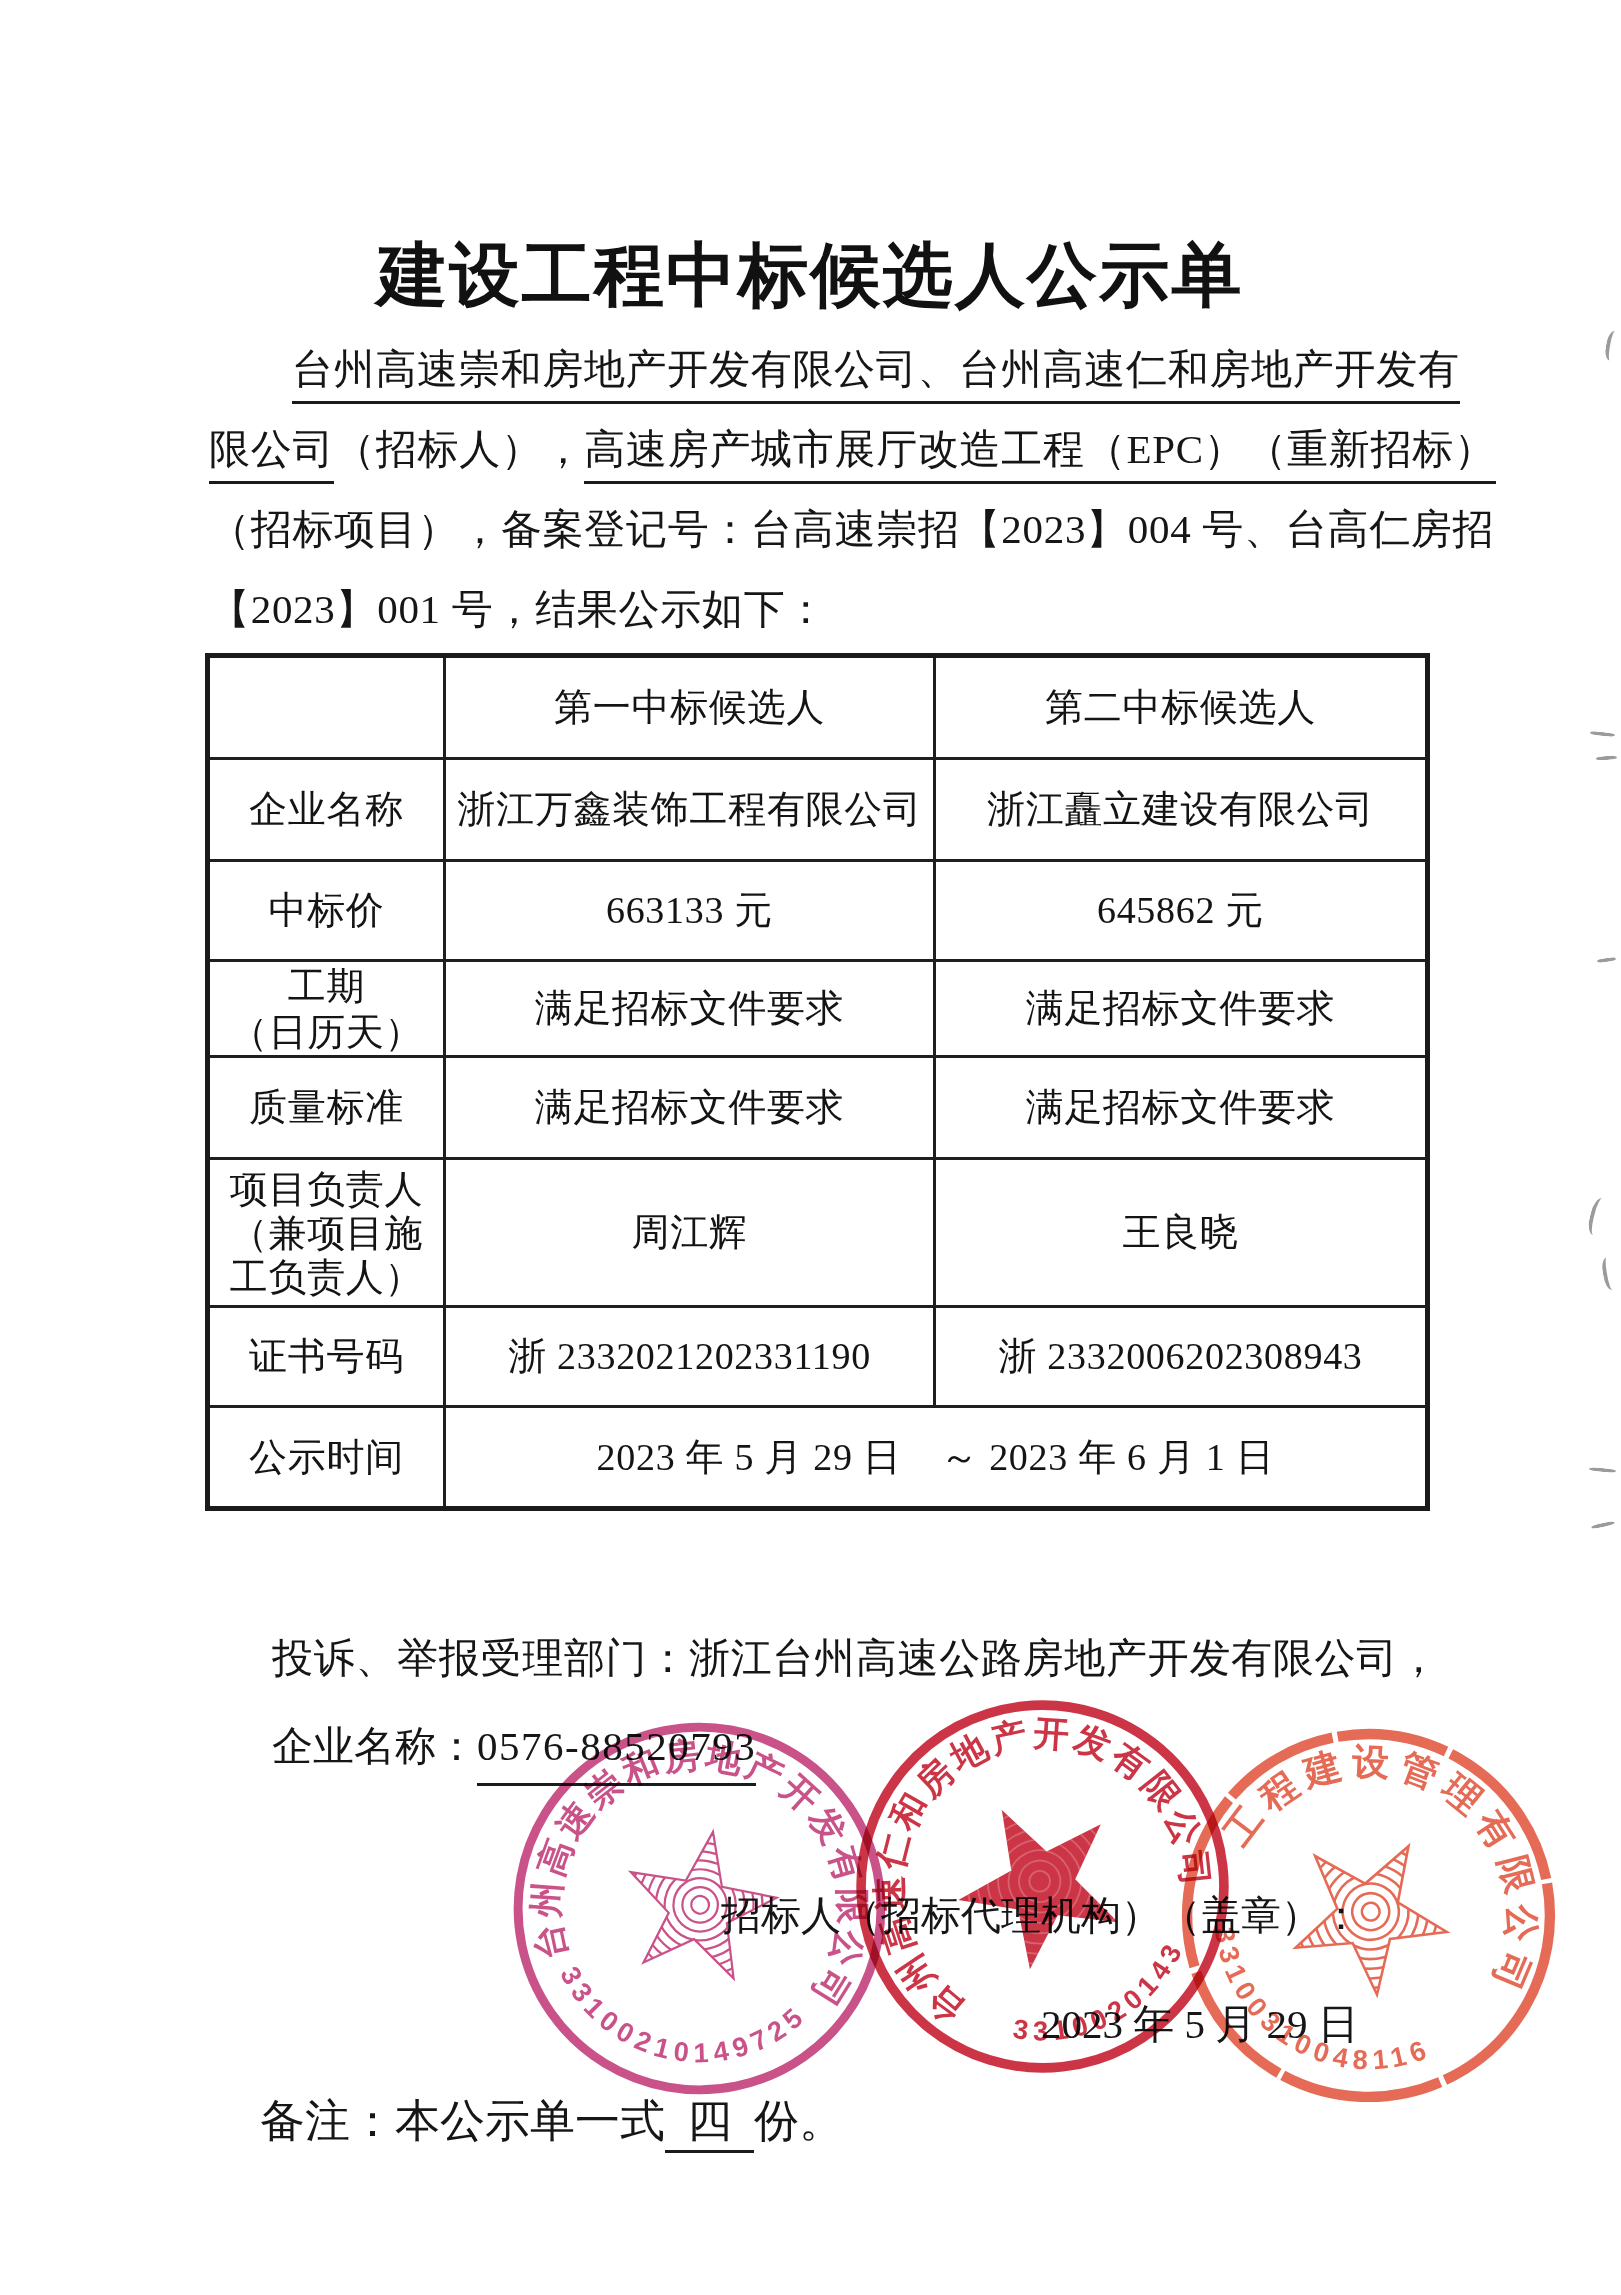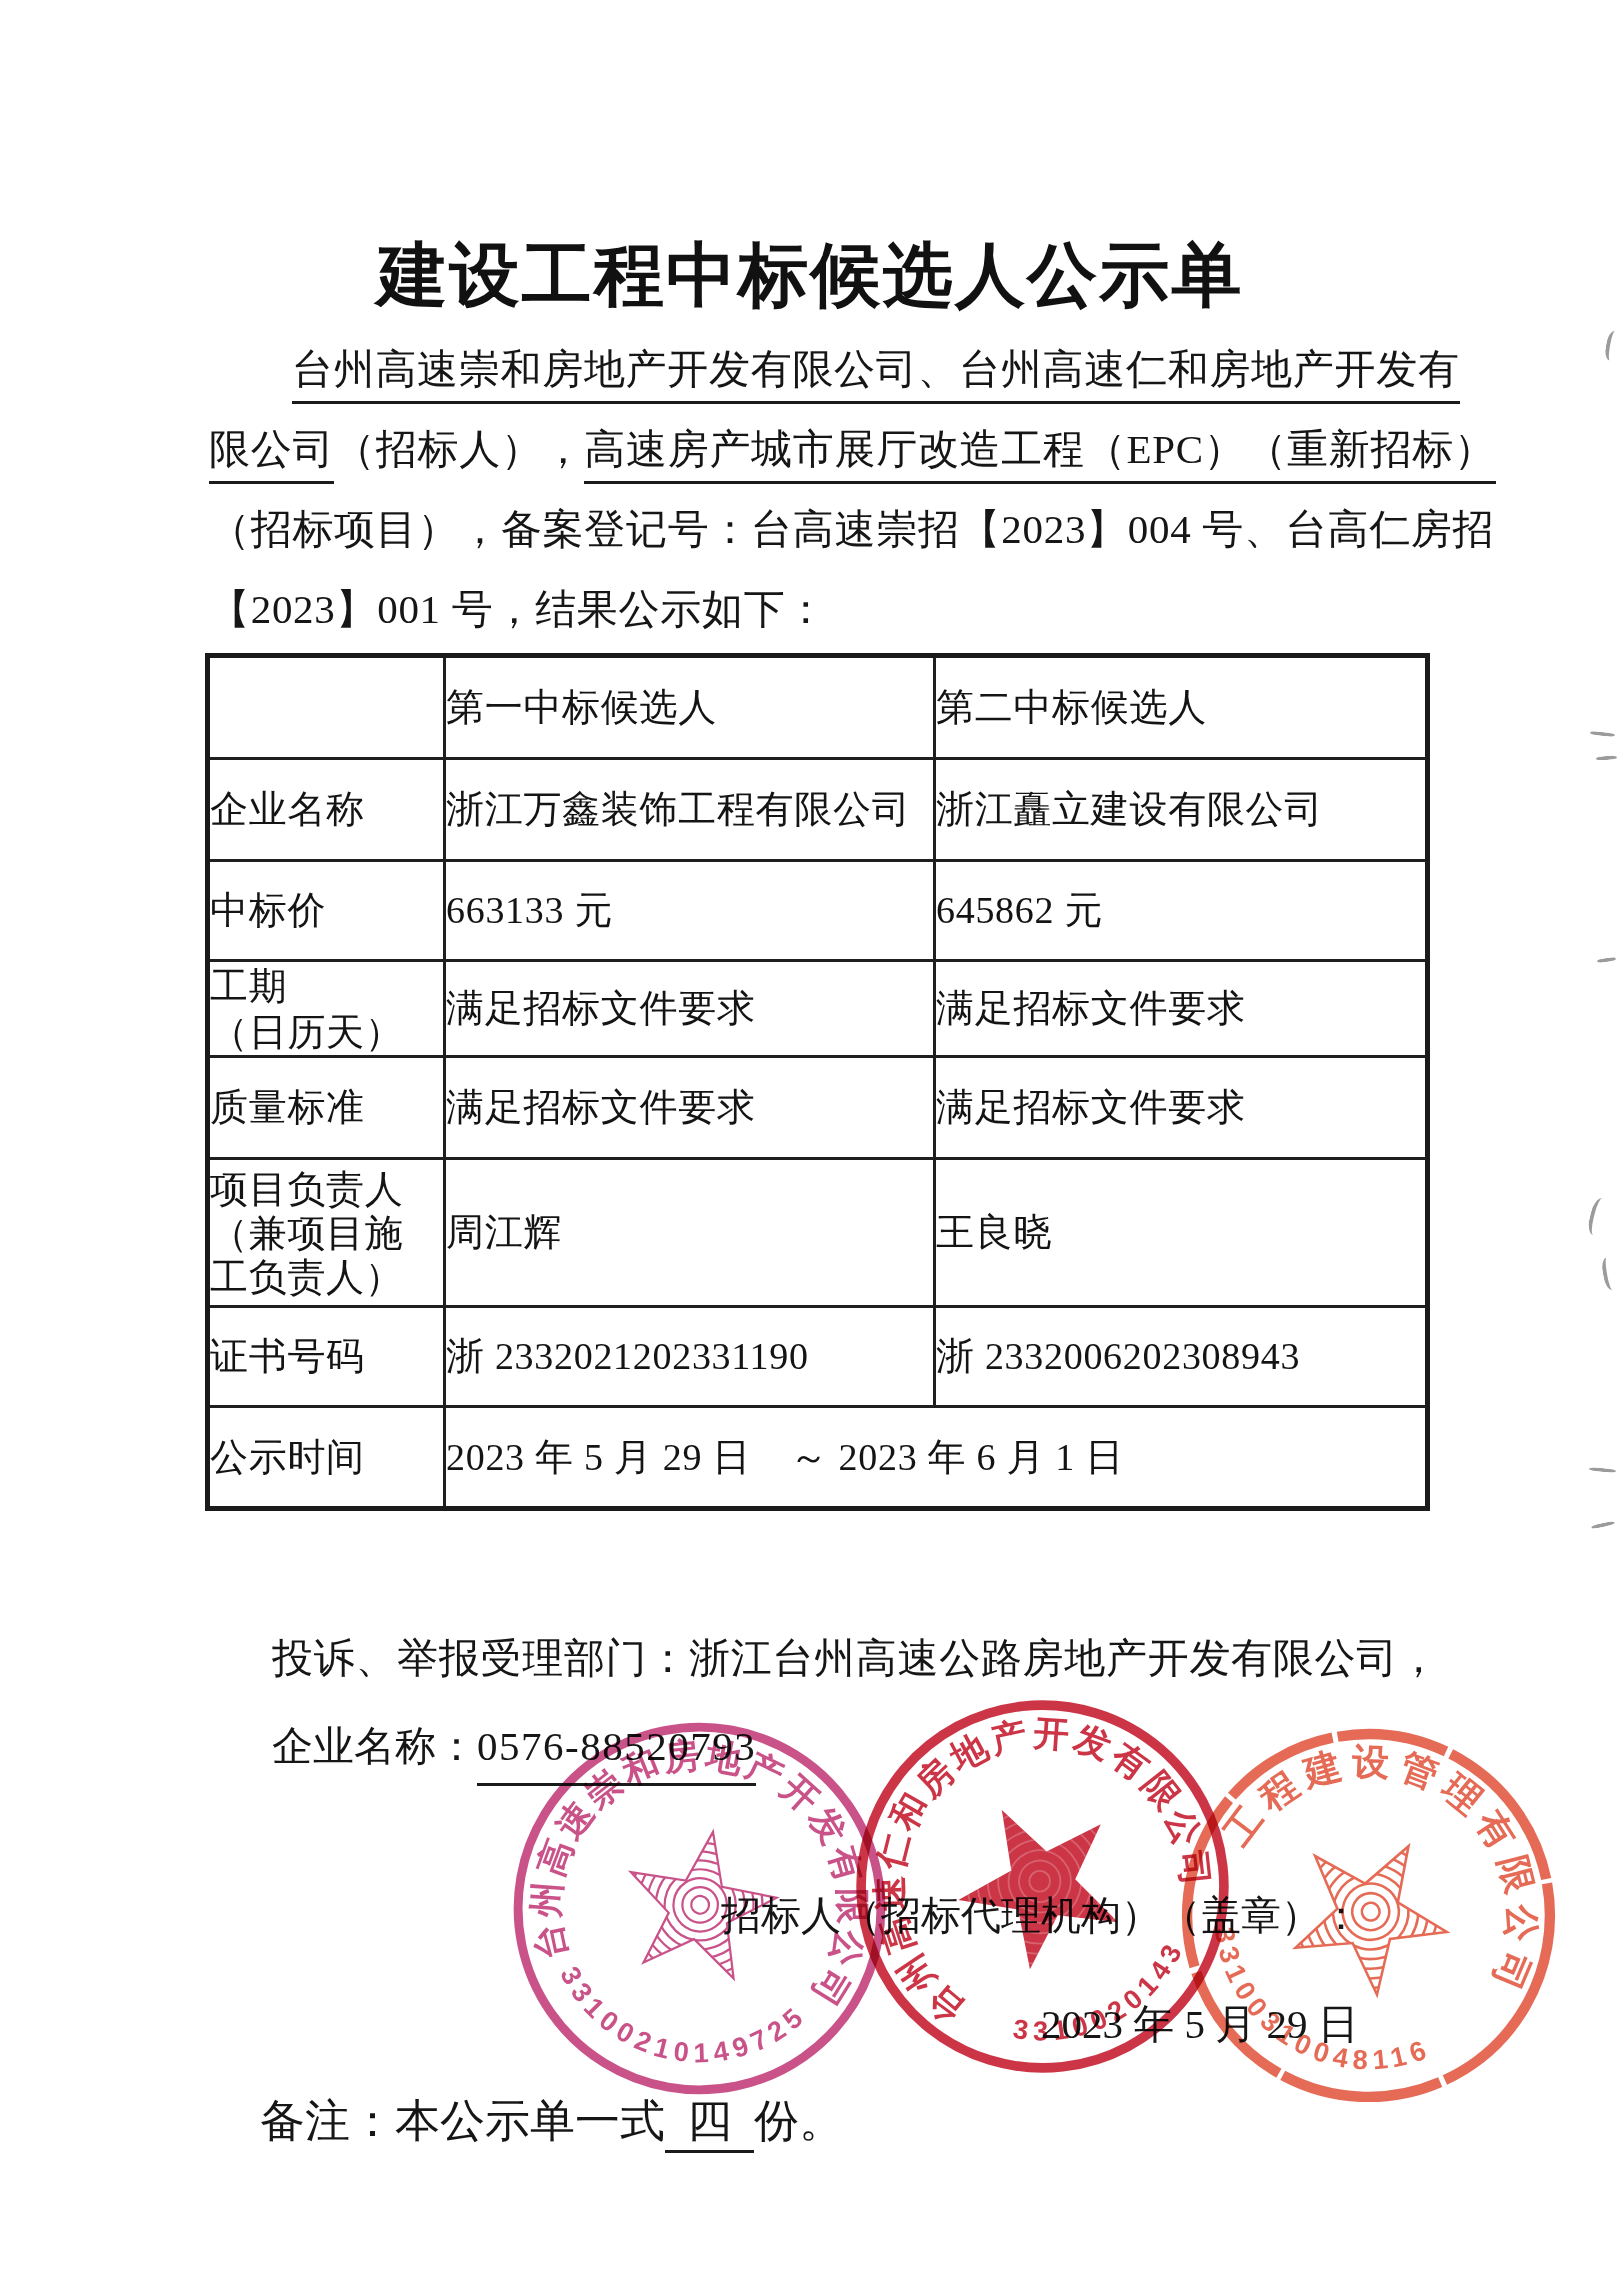--- a/index.html
+++ b/index.html
@@ -20,21 +20,21 @@
   .intro{position:absolute; left:209px; top:342px; width:1224px; font-size:41px;}
   .intro .line{position:relative; height:80px; white-space:nowrap; letter-spacing:0.7px;}
   .l1{text-indent:83px;}
   .u{border-bottom:3px solid #1b1b1b; padding-bottom:9px;}
   
   table.bid{
     position:absolute; left:205px; top:653px; width:1220px;
     border-collapse:collapse; table-layout:fixed;
     font-size:38px; color:#141414;
   }
-  table.bid td{border:3px solid #1f1f1f; text-align:left; vertical-align:middle; padding:0; letter-spacing:0.7px;margin-left:44px;}
+  table.bid td{border:3px solid #1f1f1f; text-align:center; vertical-align:middle; padding:0; letter-spacing:0.7px;margin-left:44px;}
   table.bid{border:5.2px solid #1b1b1b;}
   tr.rh {height:103px;} tr.r1{height:102px;} tr.r2{height:100px;}
   tr.r3{height:96px;} tr.r4{height:102px;} tr.r5{height:148px;}
   tr.r6{height:101px;} tr.r7{height:100px;} tr.r8{height:102px;}
   .lbl2{line-height:46px;}
   .lbl3{line-height:44px;}
   
   .complaint{position:absolute; left:272px; top:1631px; font-size:41px; letter-spacing:0.7px; white-space:nowrap;}
   .phone{position:absolute; left:272px; top:1719px; font-size:41px; white-space:nowrap;}
   .u-phone{border-bottom:3px solid #1b1b1b; padding-bottom:14px; letter-spacing:1.5px;}

